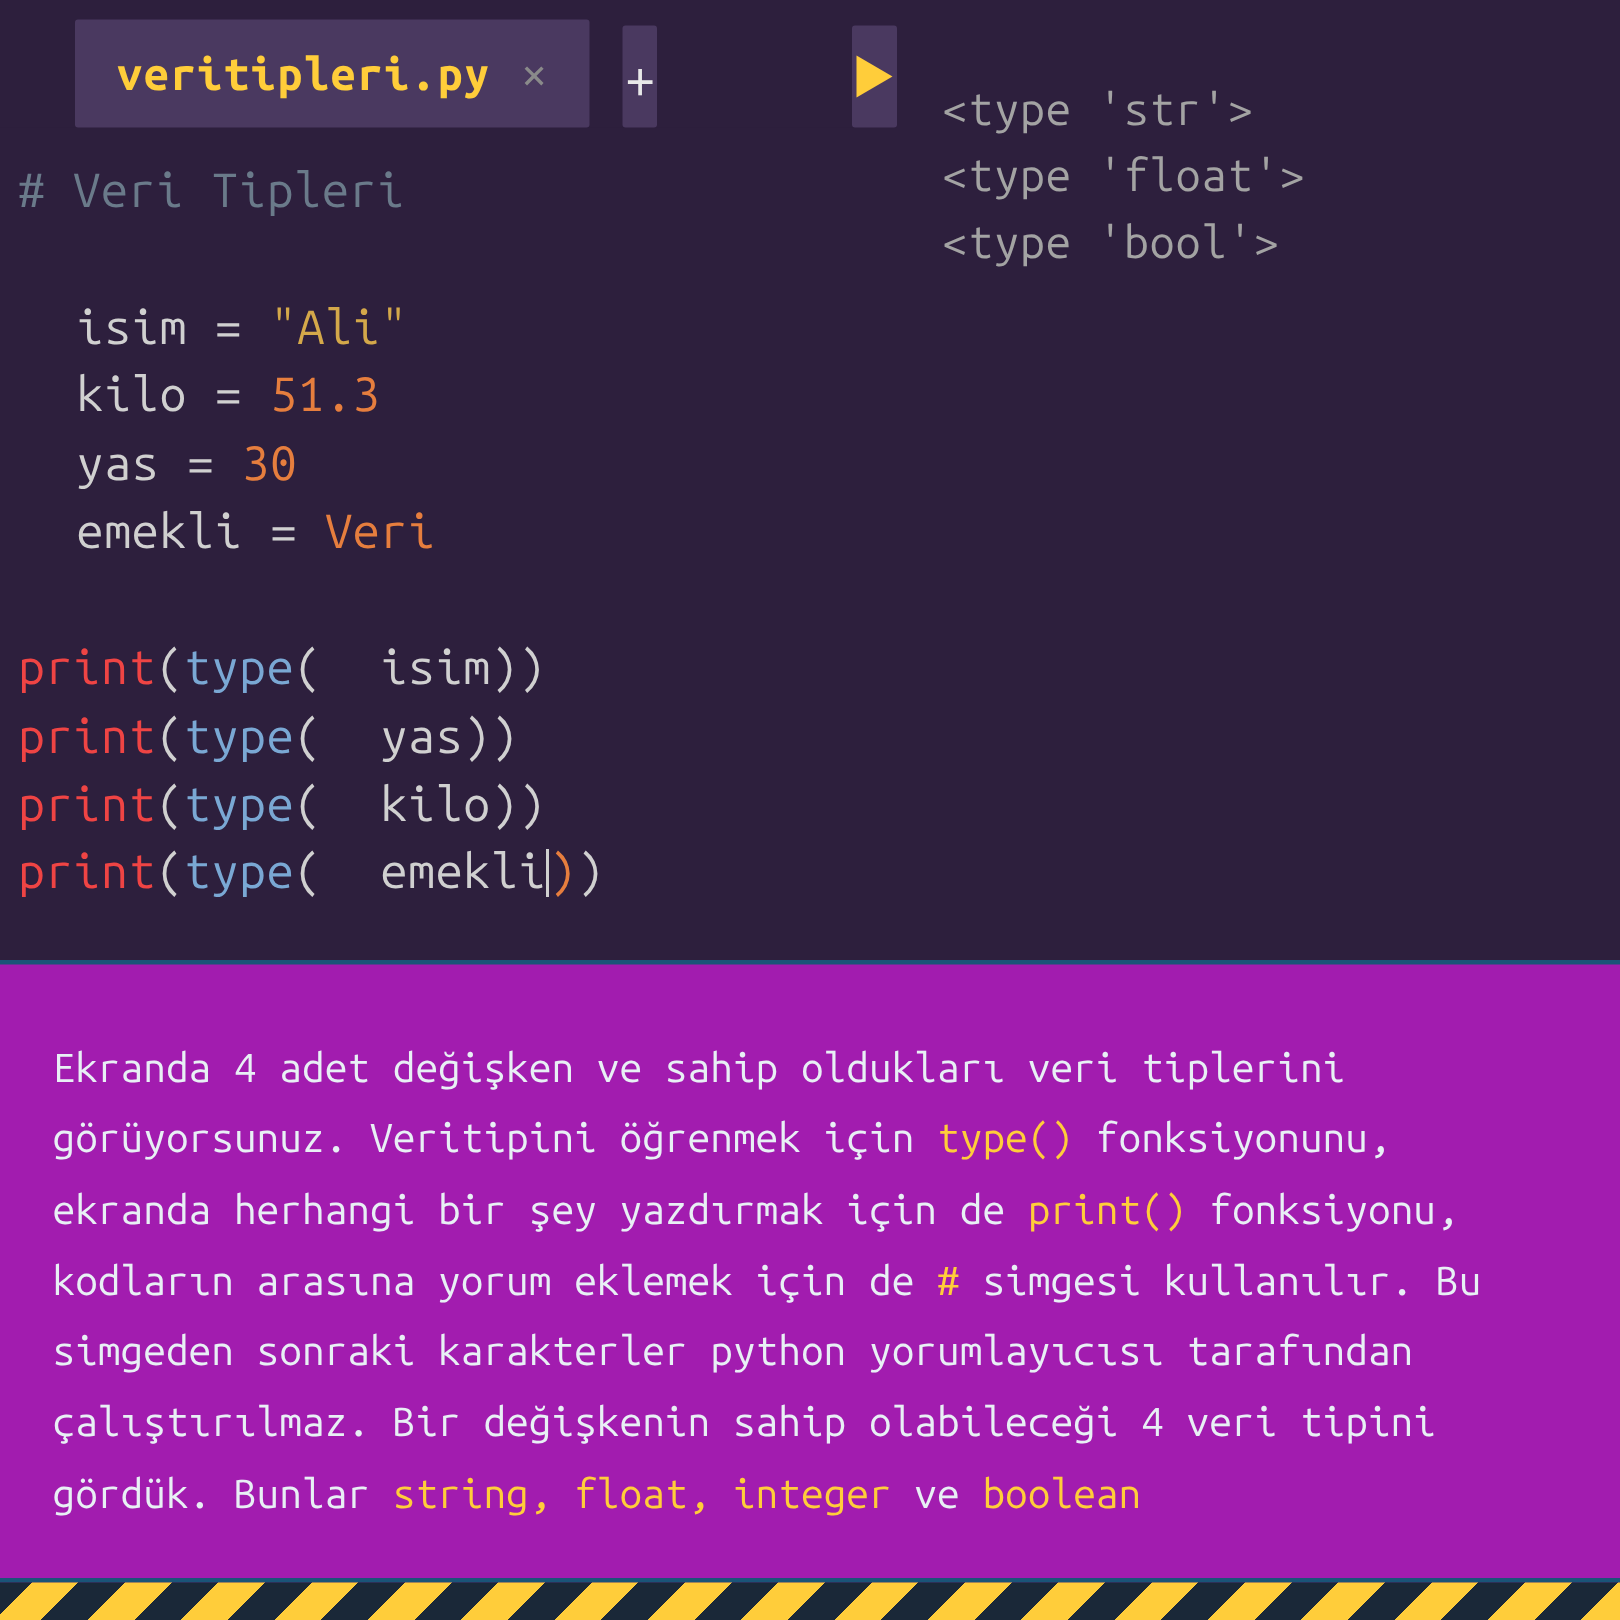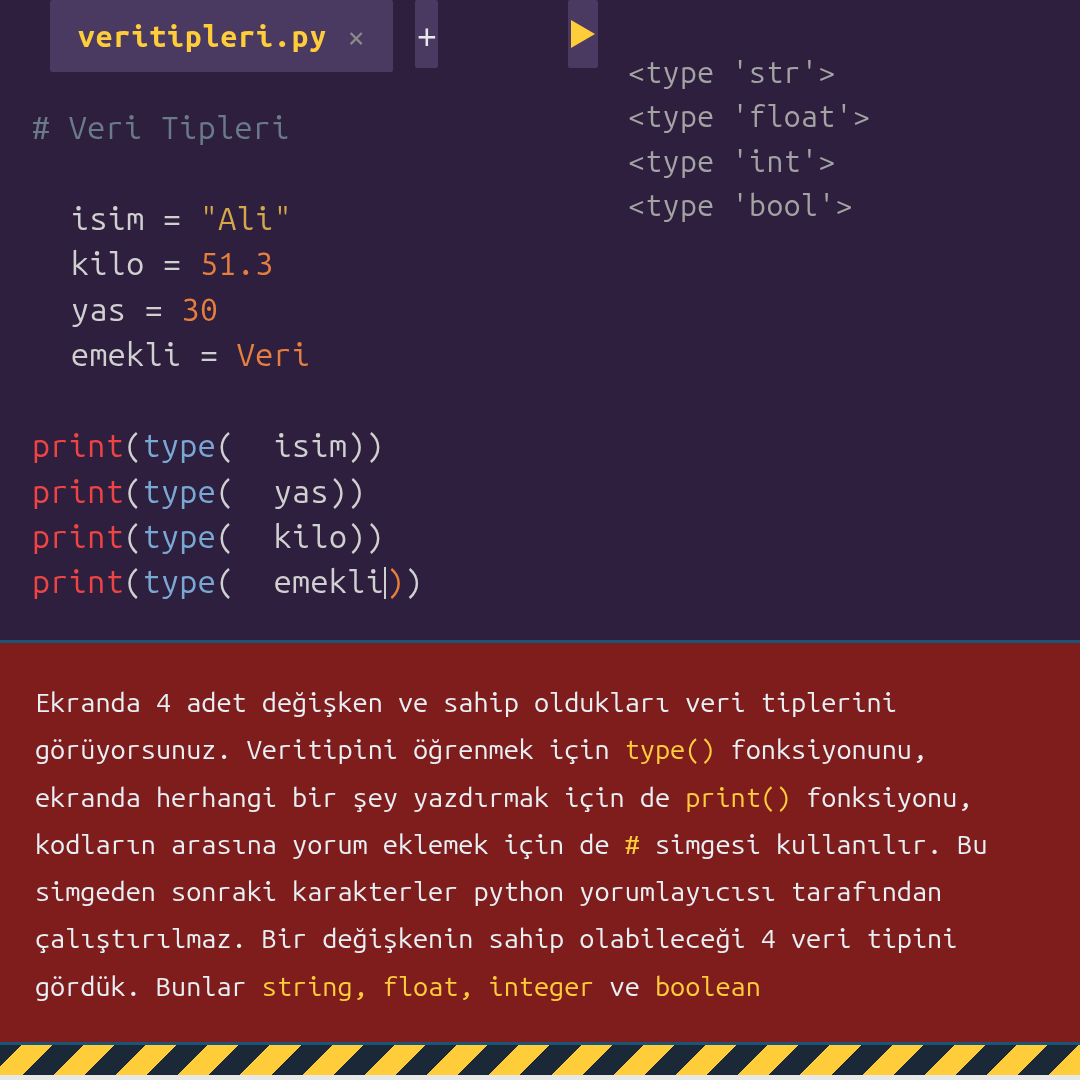--- a/index.html
+++ b/index.html
@@ -18,21 +18,21 @@
       width: 598px;
       background: #2d1f3d;
     }
     .output-panel {
       flex: 1;
       background: #2d1f3d;
       padding-top: 20px;
     }
     .tab-bar {
       display: flex;
-      align-items: flex-start;
+      align-items: flex-end;
       height: 85px;
       padding-left: 50px;
       background: #2d1f3d;
     }
     .tab {
       display: flex;
       align-items: center;
       background: #4a3960;
       padding: 18px 28px;
       border-radius: 2px;
@@ -76,21 +76,21 @@
       border-radius: 2px;
     }
     .play-icon {
       width: 0;
       height: 0;
       border-top: 14px solid transparent;
       border-bottom: 14px solid transparent;
       border-left: 24px solid #ffcd3a;
     }
     .code-content {
-      padding: 20px 32px;
+      padding: 20px 12px;
       font-size: 32px;
       line-height: 1.42;
       letter-spacing: 0.5px;
     }
     .output-content {
       padding: 30px 20px 20px 30px;
       font-size: 30px;
       line-height: 1.48;
       letter-spacing: 0.5px;
     }
@@ -107,22 +107,22 @@
     .output-line { color: #a3a3a3; }
     .cursor {
       display: inline-block;
       width: 2px;
       height: 32px;
       background: #d0d0d0;
       vertical-align: middle;
       margin-bottom: 5px;
     }
     .info-panel {
-      background: #7f1d1d;
-      padding: 36px 35px 32px 35px;
+      background: #a21caf;
+      padding: 46px 35px 32px 35px;
       color: #e8f0f5;
       font-size: 27px;
       line-height: 1.75;
       border-top: 3px solid #1a5478;
       border-bottom: 3px solid #1a5478;
       font-family: 'Ubuntu Mono', 'Courier New', monospace;
     }
     .info-panel .hl { color: #ffcd3a; }
     .hazard-stripe {
       height: 30px;
@@ -175,21 +175,20 @@
       <div class="code-line"><span class="func">print</span><span class="paren">(</span><span class="builtin">type</span><span class="paren">(</span><span class="var">isim</span><span class="paren">))</span></div>
       <div class="code-line"><span class="func">print</span><span class="paren">(</span><span class="builtin">type</span><span class="paren">(</span><span class="var">yas</span><span class="paren">))</span></div>
       <div class="code-line"><span class="func">print</span><span class="paren">(</span><span class="builtin">type</span><span class="paren">(</span><span class="var">kilo</span><span class="paren">))</span></div>
       <div class="code-line"><span class="func">print</span><span class="paren">(</span><span class="builtin">type</span><span class="paren">(</span><span class="var">emekli</span><span class="cursor"></span><span class="paren-hl">)</span><span class="paren">)</span></div>
     </div>
   </div>
   <div class="output-panel">
     <div class="output-content">
       <div class="output-line">&lt;type 'str'&gt;</div>
       <div class="output-line">&lt;type 'float'&gt;</div>
-      <div class="output-line">&lt;type 'int'&gt;</div>
       <div class="output-line">&lt;type 'bool'&gt;</div>
     </div>
   </div>
 </div>
 
 <div class="info-panel">
   <span>Ekranda 4 adet değişken ve sahip oldukları veri tiplerini görüyorsunuz. Veritipini öğrenmek için </span><span class="hl">type()</span><span> fonksiyonunu, ekranda herhangi bir şey yazdırmak için de </span><span class="hl">print()</span><span> fonksiyonu, kodların arasına yorum eklemek için de </span><span class="hl">#</span><span> simgesi kullanılır. Bu simgeden sonraki karakterler python yorumlayıcısı tarafından çalıştırılmaz. Bir değişkenin sahip olabileceği 4 veri tipini gördük. Bunlar </span><span class="hl">string, float, integer</span><span> ve </span><span class="hl">boolean</span>
 </div>
 
 <div class="hazard-stripe"></div>

